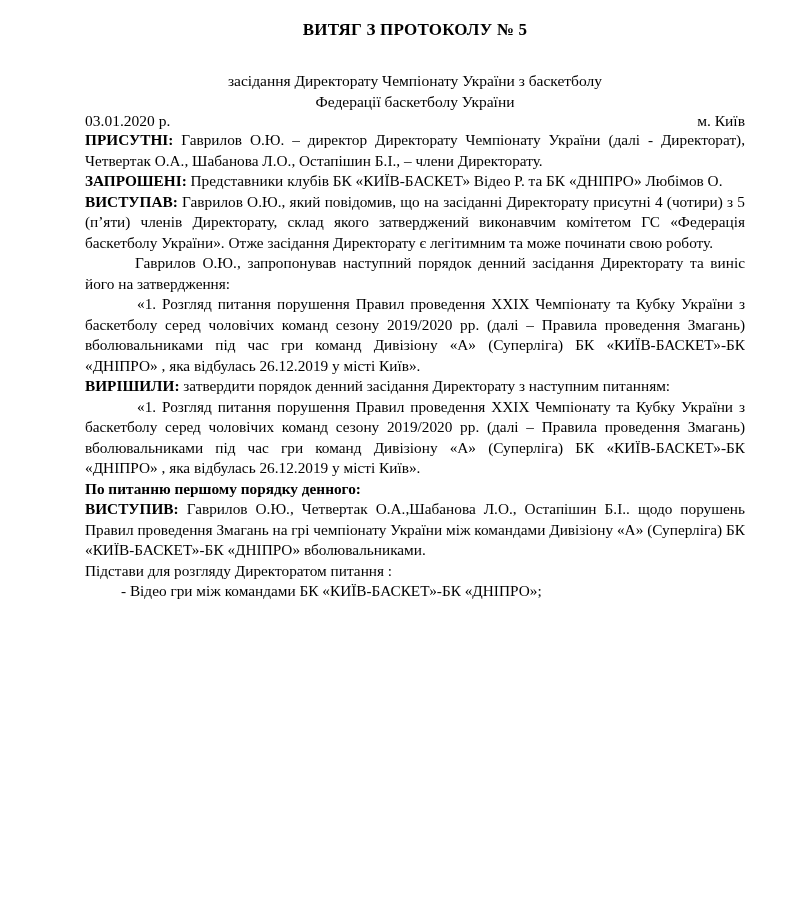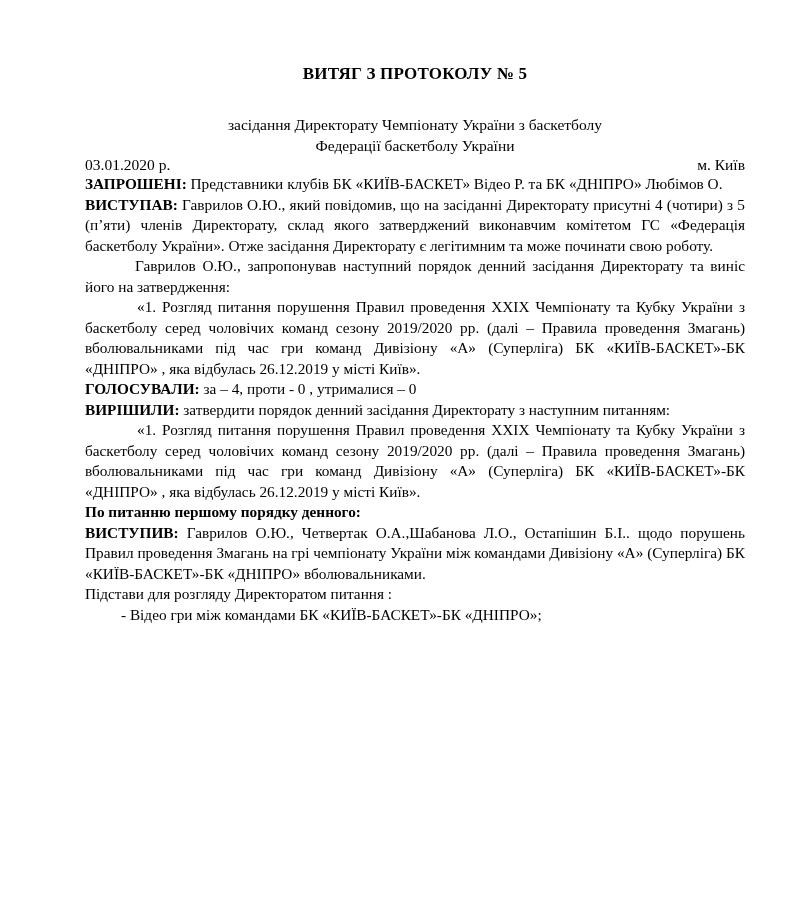--- a/index.html
+++ b/index.html
@@ -22,21 +22,21 @@
     background: #ffffff;
     box-sizing: border-box;
     padding: 0 48px 0 85px;
   }
   .doc-title {
     text-align: center;
     font-weight: bold;
     font-size: 17px;
     letter-spacing: 0.2px;
     margin: 0;
-    padding-top: 64px;
+    padding-top: 20px;
   }
   .subtitle-block {
     text-align: center;
     font-size: 15.5px;
     line-height: 21px;
     margin-top: 30px;
   }
   .subtitle-line {
     display: block;
   }
@@ -94,30 +94,30 @@
   <div class="subtitle-block">
     <span class="subtitle-line">засідання Директорату Чемпіонату України з баскетболу</span>
     <span class="subtitle-line">Федерації баскетболу України</span>
   </div>
 
   <div class="meta-row">
     <span>03.01.2020 р.</span>
     <span class="meta-city">м. Київ</span>
   </div>
 
+  <p class="para gap-lg"><b class="lbl">ПРИСУТНІ:</b><span> Гаврилов О.Ю. – директор Директорату Чемпіонату України (далі - Директорат), Четвертак О.А., Шабанова Л.О., Остапішин Б.І., – члени Директорату.</span></p>
 
   <p class="para"><b class="lbl">ЗАПРОШЕНІ:</b><span> Представники клубів БК «КИЇВ-БАСКЕТ» Відео Р. та  БК «ДНІПРО» Любімов О.</span></p>
 
   <p class="para gap-lg"><b class="lbl">ВИСТУПАВ:</b><span> Гаврилов О.Ю., який повідомив, що на засіданні Директорату присутні 4 (чотири) з 5 (п’яти) членів Директорату, склад якого затверджений виконавчим комітетом ГС «Федерація баскетболу України». Отже засідання Директорату є легітимним та може починати свою роботу.</span></p>
 
   <p class="para indent gap-md">Гаврилов О.Ю., запропонував наступний порядок денний засідання Директорату та виніс його на затвердження:</p>
 
   <p class="quote-block gap-md">«1. Розгляд питання порушення Правил проведення XXIX Чемпіонату та Кубку України з баскетболу серед чоловічих команд сезону 2019/2020 рр. (далі – Правила проведення Змагань)  вболювальниками під час гри команд Дивізіону «А» (Суперліга) БК «КИЇВ-БАСКЕТ»-БК «ДНІПРО» , яка відбулась 26.12.2019 у місті Київ».</p>
 
-  <p class="para gap-md"><b class="lbl">ГОЛОСУВАЛИ:</b><span> за – 4, проти - 0 , утрималися – 0</span></p>
 
   <p class="para gap-md"><b class="lbl">ВИРІШИЛИ:</b><span> затвердити порядок денний засідання Директорату з наступним питанням:</span></p>
 
   <p class="quote-block gap-md">«1. Розгляд питання порушення Правил проведення XXIX Чемпіонату та Кубку України з баскетболу серед чоловічих команд сезону 2019/2020 рр. (далі – Правила проведення Змагань)  вболювальниками під час гри команд Дивізіону «А» (Суперліга) БК «КИЇВ-БАСКЕТ»-БК «ДНІПРО» , яка відбулась 26.12.2019 у місті Київ».</p>
 
   <p class="para gap-md"><b class="lbl">По питанню першому порядку денного:</b></p>
 
   <p class="para gap-md"><b class="lbl">ВИСТУПИВ:</b><span> Гаврилов О.Ю., Четвертак О.А.,Шабанова Л.О., Остапішин Б.І.. щодо порушень Правил проведення Змагань на грі чемпіонату України між командами Дивізіону «А» (Суперліга) БК «КИЇВ-БАСКЕТ»-БК «ДНІПРО» вболювальниками.</span></p>
 
   <p class="para gap-md">Підстави для розгляду Директоратом питання :</p>

